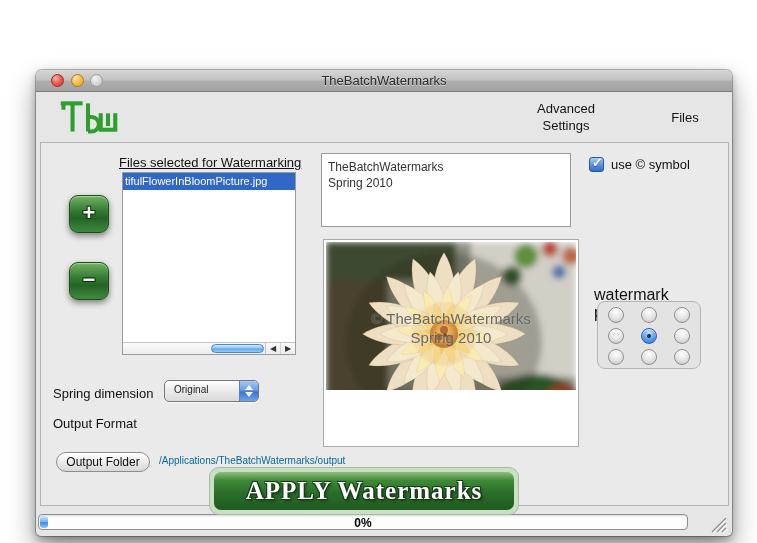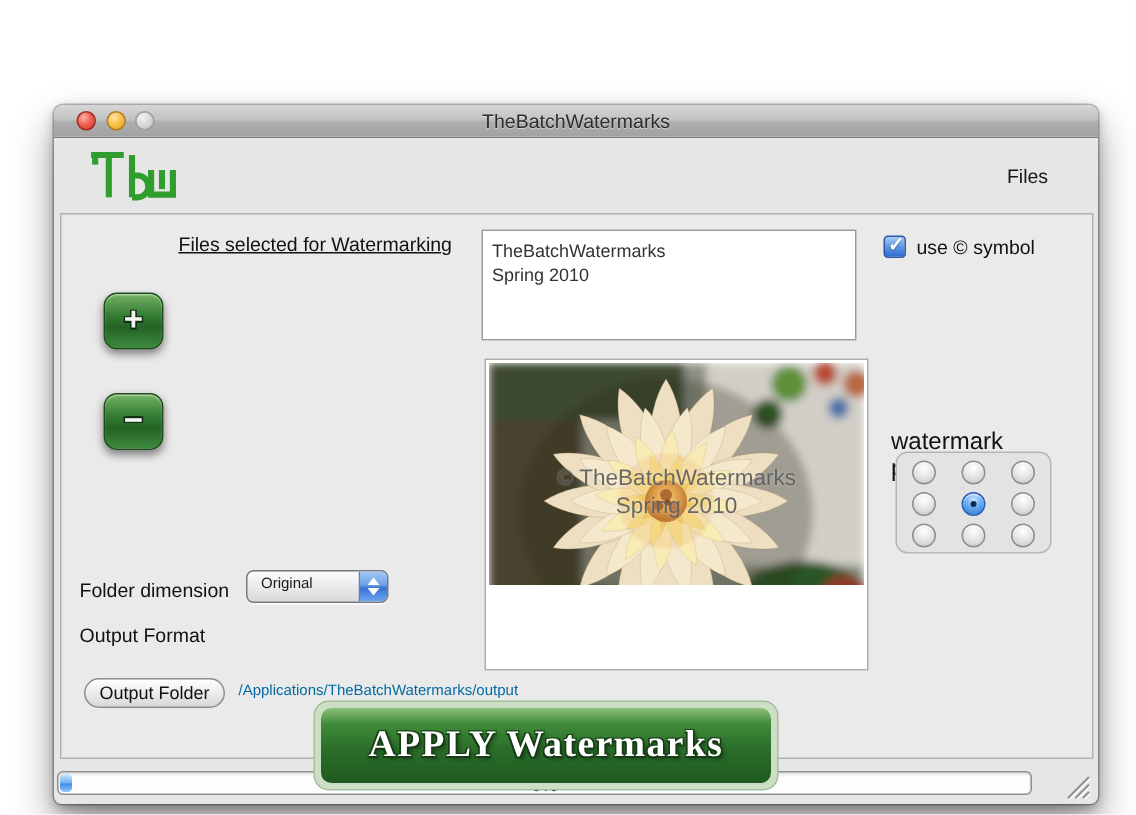--- a/index.html
+++ b/index.html
@@ -104,21 +104,21 @@
   .tri { position:absolute; left:5px; width:0; height:0; border-left:4px solid transparent; border-right:4px solid transparent; }
   .tri-up { top:4px; border-bottom:5px solid #fff; }
   .tri-down { bottom:4px; border-top:5px solid #fff; }
 
   .folder-btn { position:absolute; left:15px; top:309px; width:94px; height:20px; border-radius:10px;
                 background:linear-gradient(180deg,#ffffff,#d8d8d8); border:1px solid #8d8d8d;
                 font-size:12px; text-align:center; line-height:18px; color:#111; cursor:pointer; }
   .folder-path { position:absolute; left:118px; top:312px; font-size:10px; color:#0369a1; }
 
   
-  .apply-outer { position:absolute; left:168px; top:324px; width:310px; height:60px; border-radius:10px;
+  .apply-outer { position:absolute; left:168px; top:324px; width:310px; height:48px; border-radius:10px;
                  background:#ccdfc6; border:1px solid #a3bf9a; z-index:5; cursor:pointer; }
   .apply-inner { position:absolute; left:4px; top:4px; right:4px; bottom:4px; border-radius:7px;
                  background:linear-gradient(180deg,#8cc07b 0%,#3f8a38 22%,#2a6e2a 55%,#1f5a1f 100%);
                  border:1px solid #17451 7; display:flex; align-items:center; justify-content:center; }
   .apply-text { font-family:"Liberation Serif", serif; font-weight:bold; font-size:25px; color:#fff;
                 letter-spacing:1px;
                 text-shadow:1px 1px 0 #163c16, -1px -1px 0 #163c16, 1px -1px 0 #163c16, -1px 1px 0 #163c16, 2px 2px 3px rgba(0,0,0,.45); }
 
   
   .progress { position:absolute; left:2px; top:444px; width:650px; height:16px; border-radius:4px;
@@ -146,26 +146,38 @@
       <g fill="none" stroke="#2f9e2f" stroke-width="4.5">
         <path d="M3,7 H27"></path>
           <path d="M6,7 V14"></path>
           <path d="M16,7 V38"></path>
         <path d="M33,7 V38"></path>
           <path d="M33,22 h4 a8,8 0 0 1 0,16 h-4"></path>
         <path d="M47,18 V36 H63 V18"></path>
           <path d="M55,18 V32"></path>
       </g>
     </svg>
+    <div class="header-link adv-settings">Advanced
+Settings</div>
     <div class="header-link help-link">Files</div>
 
     <div class="panel">
 
       <div class="files-label">Files selected for Watermarking</div>
 
+      <div class="file-list">
+        <div class="file-item">tifulFlowerInBloomPicture.jpg</div>
+        <div class="hscroll">
+          <div class="hs-thumb"></div>
+          <div class="hs-arrows">
+            <div class="hs-arrow">◀</div>
+            <div class="hs-arrow">▶</div>
+          </div>
+        </div>
+      </div>
 
       <div class="green-btn add-btn">
         <span>+</span>
       </div>
       <div class="green-btn remove-btn">
         <span>−</span>
       </div>
 
       <textarea class="wm-textarea" spellcheck="false" style="">TheBatchWatermarks
 Spring 2010</textarea>
@@ -293,21 +305,21 @@
         <div class="radio"></div>
         <div class="radio"></div>
         <div class="radio"></div>
         <div class="radio selected"></div>
         <div class="radio"></div>
         <div class="radio"></div>
         <div class="radio"></div>
         <div class="radio"></div>
       </div>
 
-      <div class="out-label dim-label">Folder dimension</div>
+      <div class="out-label dim-label">Spring dimension</div>
       <div class="popup popup-dim">
         <span class="popup-value">Original</span>
         <span class="popup-cap">
           <span class="tri tri-up"></span>
             <span class="tri tri-down"></span>
         </span>
       </div>
       <div class="out-label fmt-label">Output Format</div>
 
       <div class="folder-btn">Output Folder</div>

